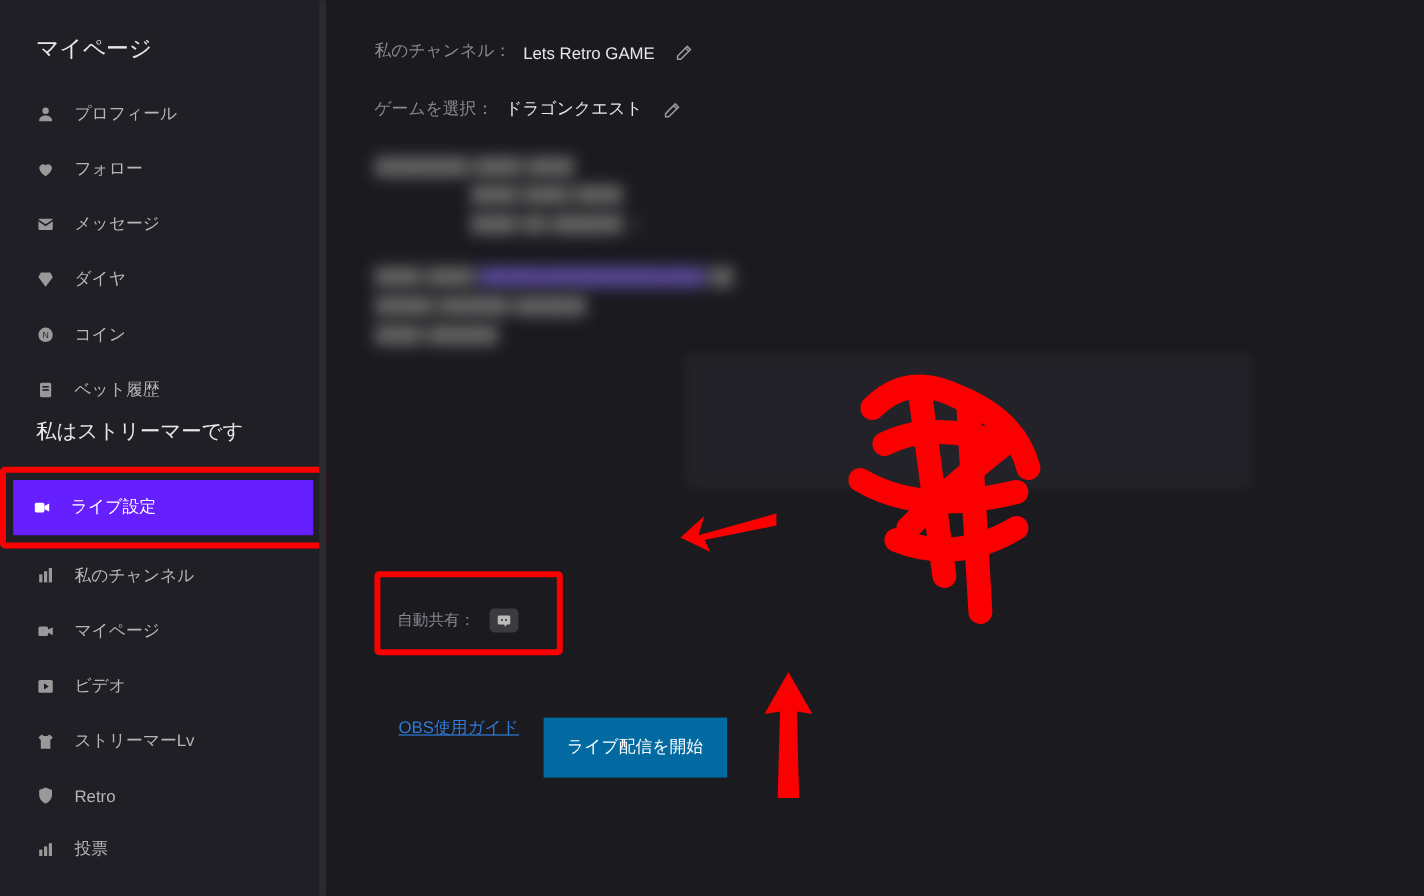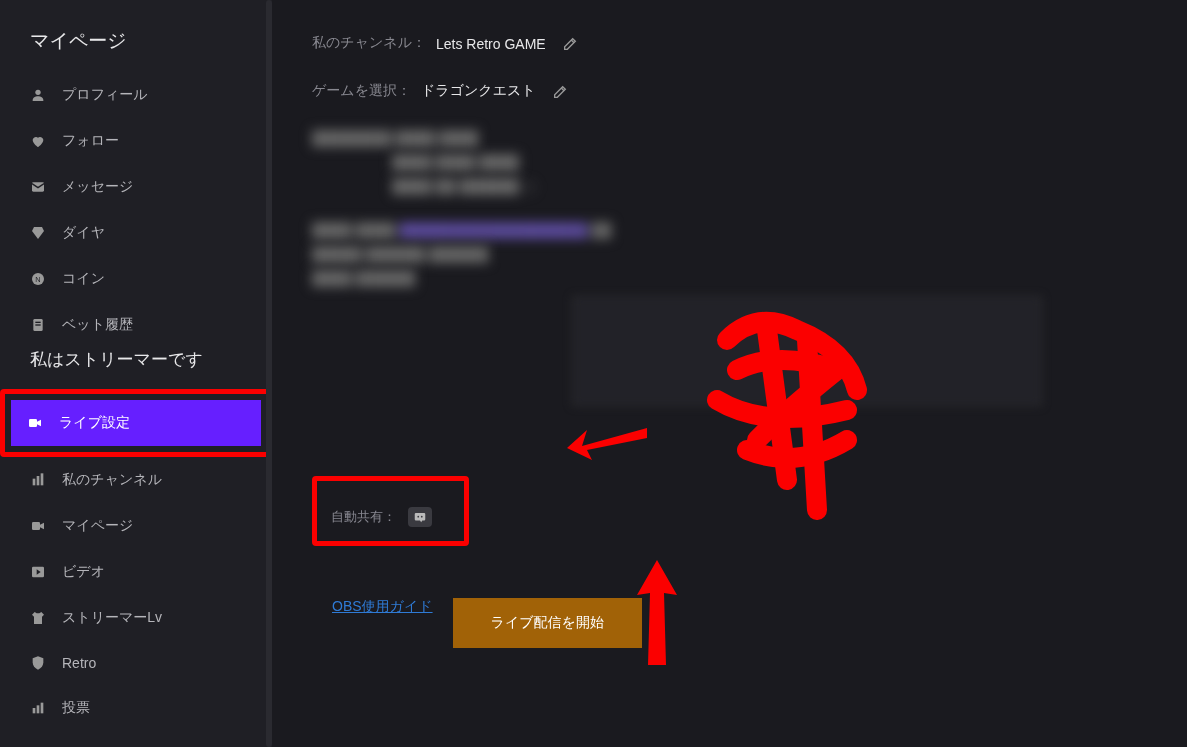--- a/index.html
+++ b/index.html
@@ -24,21 +24,21 @@
   .blur-line { margin-bottom:8px; font-size:14px;}
   .redacted-box { border:1px solid #333; background:#222228; width:470px; height:110px; margin-top:10px; margin-left:260px; filter:blur(4px); border-radius:3px;}
   .scribble { position:absolute; left:425px; top:300px; pointer-events:none;}
   .arrow1 { position:absolute; left:290px; top:398px; pointer-events:none;}
   .arrow2 { position:absolute; left:350px; top:555px; pointer-events:none;}
   .auto-share-box { border:5px solid #fb0000; border-radius:4px; display:inline-flex; align-items:center; padding:26px 32px 14px 14px; gap:12px; margin-top:40px;}
   .auto-share-label { color:#878790; font-size:13px;}
   .discord-chip { width:24px; height:20px; background:#3a3a40; border-radius:4px; display:flex; align-items:center; justify-content:center;}
   .bottom-row { display:flex; gap:20px; margin-top:52px; margin-left:20px;}
   .obs-link { color:#2f7bd6; font-size:14px; text-decoration:underline; cursor:pointer;}
-  .start-btn { background:#a16207; color:#fff; font-size:14px; padding:16px 38px; border:none; cursor:pointer;}
+  .start-btn { background:#0369a1; color:#fff; font-size:14px; padding:16px 20px; border:none; cursor:pointer;}
   svg { display:block; }
 </style>
 </head>
 <body>
 
 <div class="app">
 
   <aside class="sidebar">
     <div class="section-title">マイページ</div>
 

